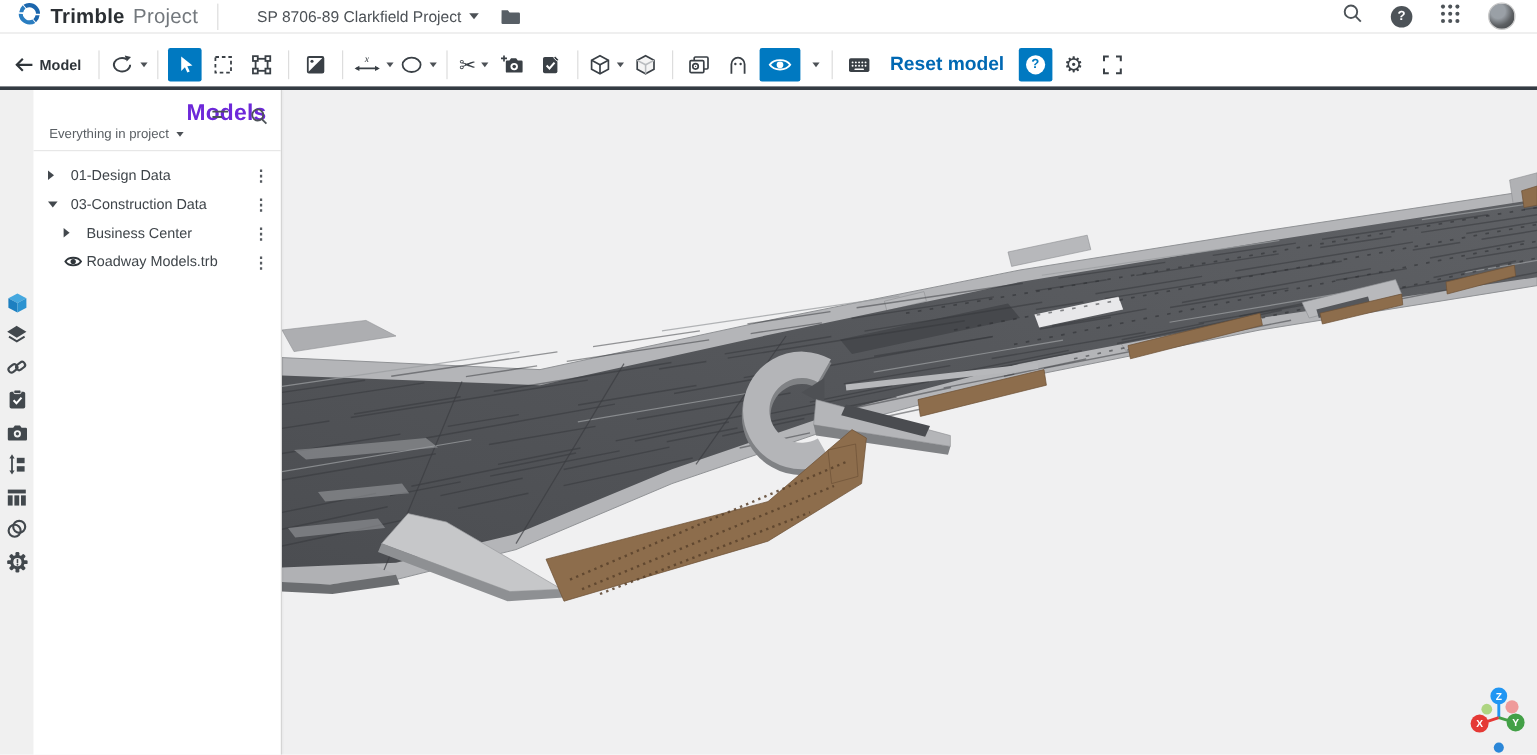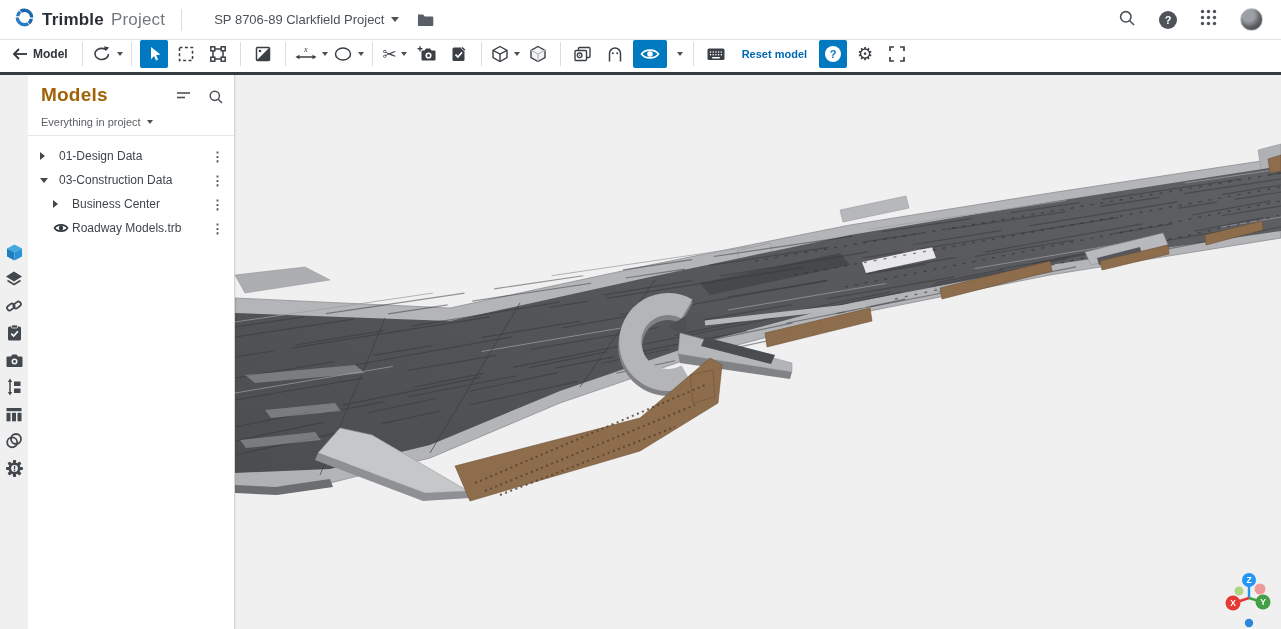--- a/index.html
+++ b/index.html
@@ -1,20 +1,20 @@
 <!DOCTYPE html>
 <html><head>
 <meta charset="utf-8">
 <style>
   * { box-sizing: border-box; margin: 0; padding: 0; }
   html,body { width:1281px; height:629px; overflow:hidden; }
   body { font-family:"Liberation Sans", sans-serif; background:#ffffff; position:relative; color:#3a4046; }
 
   
-  .app-header { position:absolute; left:0; top:0; width:1281px; height:40px; background:#fff;
+  .app-header { position:absolute; left:0; top:0; width:1281px; height:28px; background:#fff;
     border-bottom:1px solid #e4e4e4; display:flex; align-items:center; padding:0 14px; z-index:30; }
   .brand { display:flex; align-items:center; gap:7px; }
   .brand-bold { font-size:17px; font-weight:bold; color:#2b2f33; letter-spacing:.2px; }
   .brand-light { font-size:17px; color:#73787d; letter-spacing:.2px; }
   .hdr-divider { width:1px; height:22px; background:#dcdcdc; margin:0 16px; }
   .project { display:flex; align-items:center; gap:7px; font-size:13px; color:#4c5156; cursor:pointer;margin-left:16px; }
   .caret-down { width:0; height:0; border-left:4px solid transparent; border-right:4px solid transparent; border-top:5px solid #4c5156; display:inline-block; }
   .hdr-folder { margin-left:18px; display:flex; align-items:center; }
   .hdr-right { margin-left:auto; display:flex; align-items:center; gap:23px; padding-right:4px; }
   .help-circle { width:18px; height:18px; border-radius:50%; background:#4d5358; color:#fff; font-size:11px; font-weight:bold;
@@ -26,36 +26,36 @@
   .toolbar { position:absolute; left:0; top:36px; width:1281px; height:39px; background:#fff;
     border-bottom:3px solid #343b43; display:flex; align-items:center; padding:0 4px; z-index:25; }
   .tbtn { height:28px; min-width:28px; display:flex; align-items:center; justify-content:center;
     margin:0 2px; border-radius:2px; cursor:pointer; color:#3a4046; }
   .tbtn.active { background:#0079c1; color:#fff; }
   .tbtn svg { display:block; }
   .tsep { width:1px; height:24px; background:#dddddd; margin:0 6px; }
   .back { gap:5px; font-size:12px; font-weight:bold; color:#2f353a; padding:0 6px; }
   .tb-caret { width:0; height:0; border-left:3.5px solid transparent; border-right:3.5px solid transparent; border-top:4.5px solid #4c5156; margin-left:4px; }
   .glyph { font-size:16px; line-height:1; }
-  .reset-link { font-size:11px; font-weight:bold; color:#0068b3; margin:0 10px; cursor:pointer; white-space:nowrap; }
+  .reset-link { font-size:16px; font-weight:bold; color:#0068b3; margin:0 10px; cursor:pointer; white-space:nowrap; }
   .help-btn { background:#0079c1; }
   .help-btn .q { width:16px; height:16px; border-radius:50%; background:#fff; color:#0079c1; font-weight:bold; font-size:11px;
     display:flex; align-items:center; justify-content:center; }
 
   
   .rail { position:absolute; left:0; top:75px; width:28px; height:554px; background:#f0f0f0; z-index:20;
     display:flex; flex-direction:column; align-items:center; padding-top:168px; gap:9px; }
   .rbtn { width:20px; height:18px; display:flex; align-items:center; justify-content:center; cursor:pointer; }
 
   
   .panel { position:absolute; left:28px; top:75px; width:207px; height:554px; background:#fff;
     border-right:1px solid #d5d5d5; z-index:20; box-shadow:1px 0 2px rgba(0,0,0,.05); }
   .panel-head { padding:9px 12px 7px 13px; position:relative; }
-  .panel-title { font-size:19px; font-weight:bold; color:#a16207; letter-spacing:.2px; }
-  .panel-scope { margin-top:10px; font-size:11px; color:#5a5f64; display:flex; align-items:center; gap:6px; cursor:pointer; }
+  .panel-title { font-size:19px; font-weight:bold; color:#6d28d9; letter-spacing:.2px;text-align:right; }
+  .panel-scope { margin-top:0; font-size:11px; color:#5a5f64; display:flex; align-items:center; gap:6px; cursor:pointer; }
   .panel-scope .caret-down { border-left-width:3.5px; border-right-width:3.5px; border-top-width:4.5px; }
   .panel-head-icons { position:absolute; right:10px; top:14px; display:flex; gap:16px; }
   .panel-div { border-bottom:1px solid #e7e7e7; }
   .tree { padding-top:8px; }
   .trow { height:24px; display:flex; align-items:center; padding-left:12px; font-size:12px; color:#3f454a; cursor:pointer; }
   .trow .indent { width:13px; }
   .tcaret { width:16px; display:flex; align-items:center; }
   .tri-right { width:0; height:0; border-top:4px solid transparent; border-bottom:4px solid transparent; border-left:5.5px solid #42484d; }
   .tri-down  { width:0; height:0; border-left:4px solid transparent; border-right:4px solid transparent; border-top:5.5px solid #42484d; }
   .teye { width:16px; display:flex; align-items:center; }

